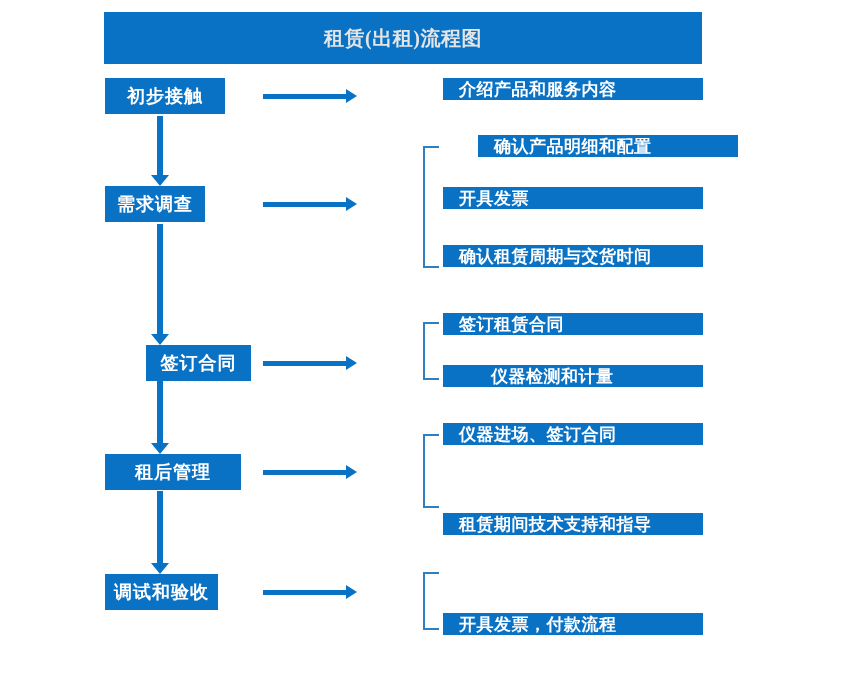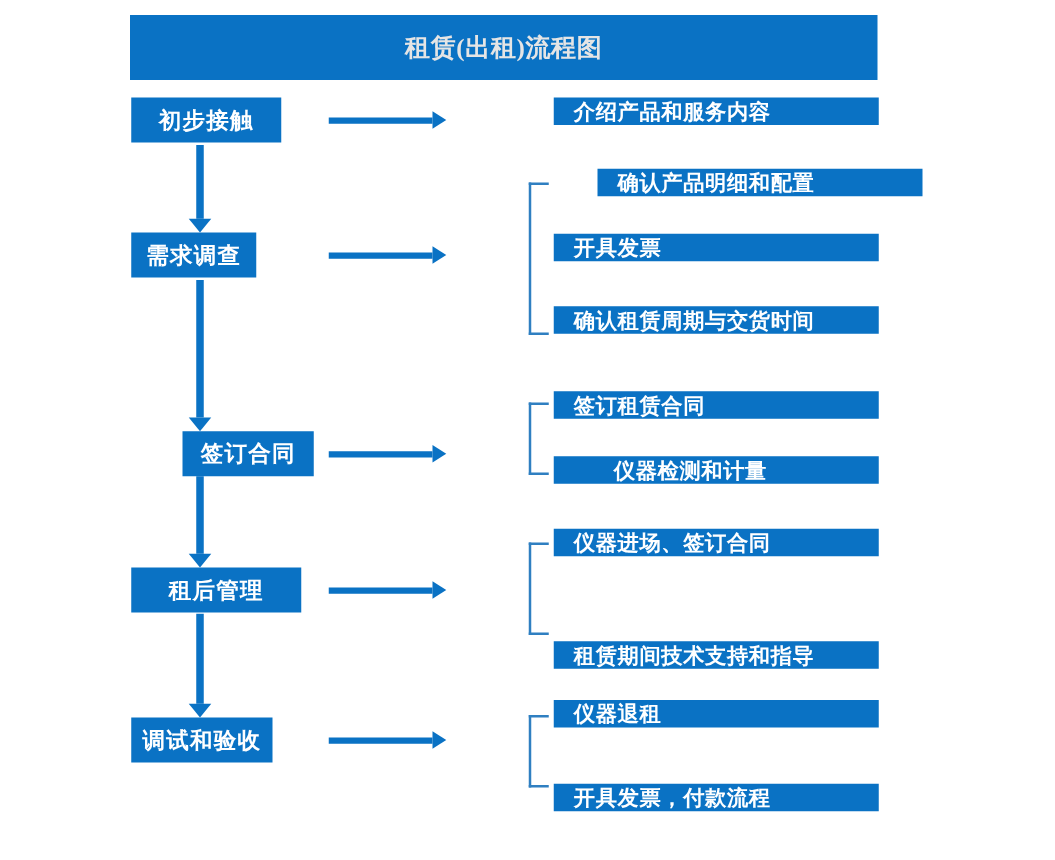--- a/index.html
+++ b/index.html
@@ -201,17 +201,16 @@
   <div class="detail-box" style="top:245px;">确认租赁周期与交货时间</div>
 
   <div class="detail-box" style="top:313px;">签订租赁合同</div>
 
   <div class="detail-box" style="top:365px;padding-left:48px;">仪器检测和计量</div>
 
   <div class="detail-box" style="top:423px;">仪器进场、签订合同</div>
 
   <div class="detail-box" style="top:472px;margin-top:41px;">租赁期间技术支持和指导</div>
 
-  <div class="detail-box" style="top:560px;">仪器退租</div>
-
-  <div class="detail-box" style="top:627px;">开具发票，付款流程</div>
+
+  <div class="detail-box" style="top:613px;">开具发票，付款流程</div>
 
 </div>
 
 </body></html>

